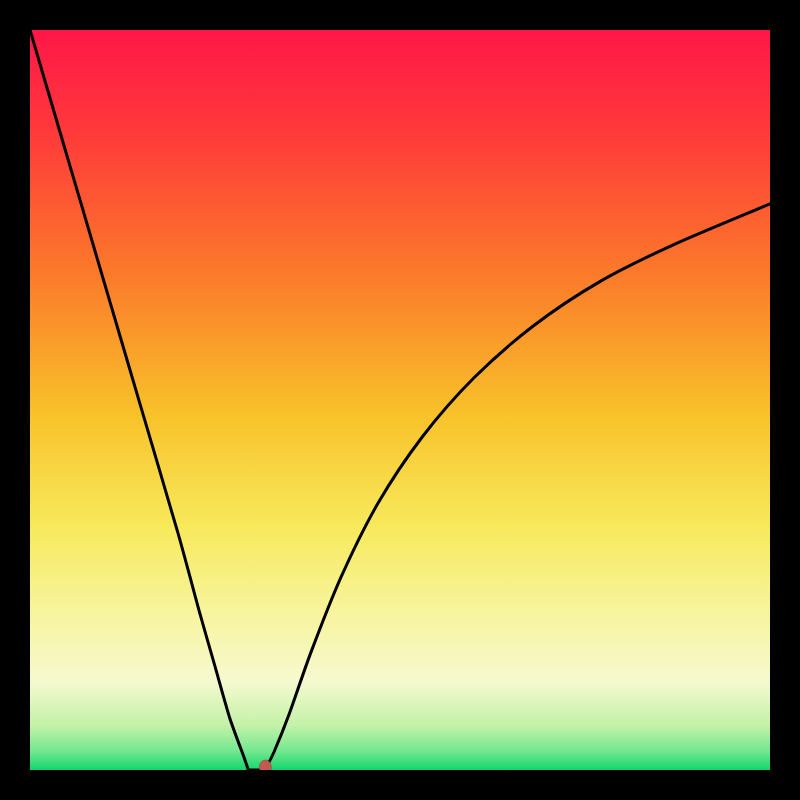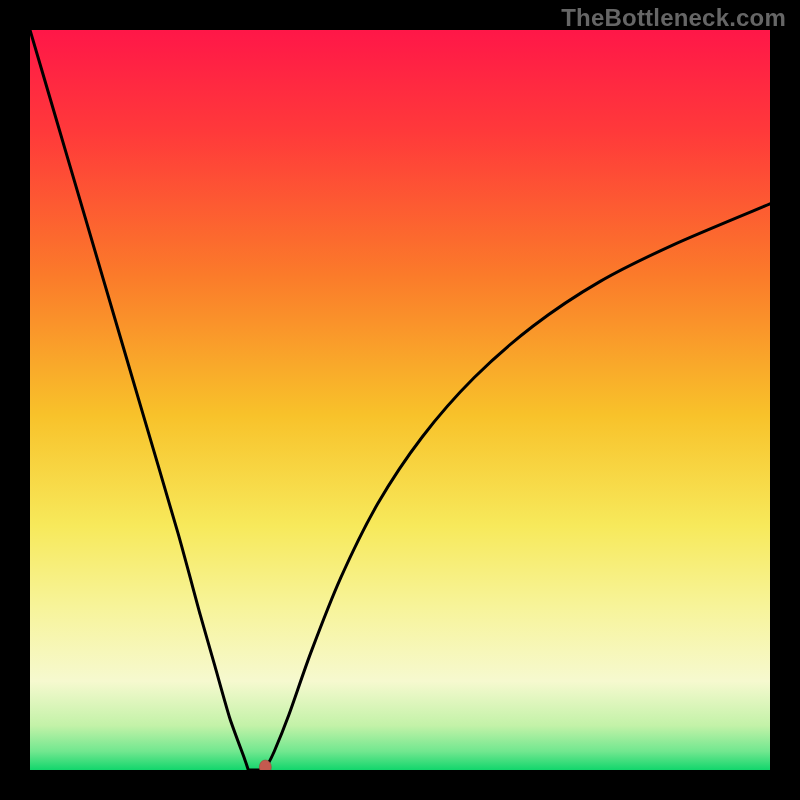--- a/index.html
+++ b/index.html
@@ -38,21 +38,20 @@
   svg {
     display: block;
     width: 740px;
     height: 740px;
   }
 </style>
 </head>
 <body>
 
 <div class="frame">
-  <div class="watermark">TheBottleneck.com</div>
 
   <div class="plot-wrap">
     <svg viewBox="0 0 740 740" preserveAspectRatio="none">
       <defs>
         <linearGradient id="bg-grad" x1="0" y1="0" x2="0" y2="1">
         <stop offset="0%" stop-color="#ff1748"></stop>
             <stop offset="14.000000000000002%" stop-color="#ff3a3a"></stop>
             <stop offset="33%" stop-color="#fb7a2a"></stop>
             <stop offset="52%" stop-color="#f8c22a"></stop>
             <stop offset="67%" stop-color="#f7e95b"></stop>

